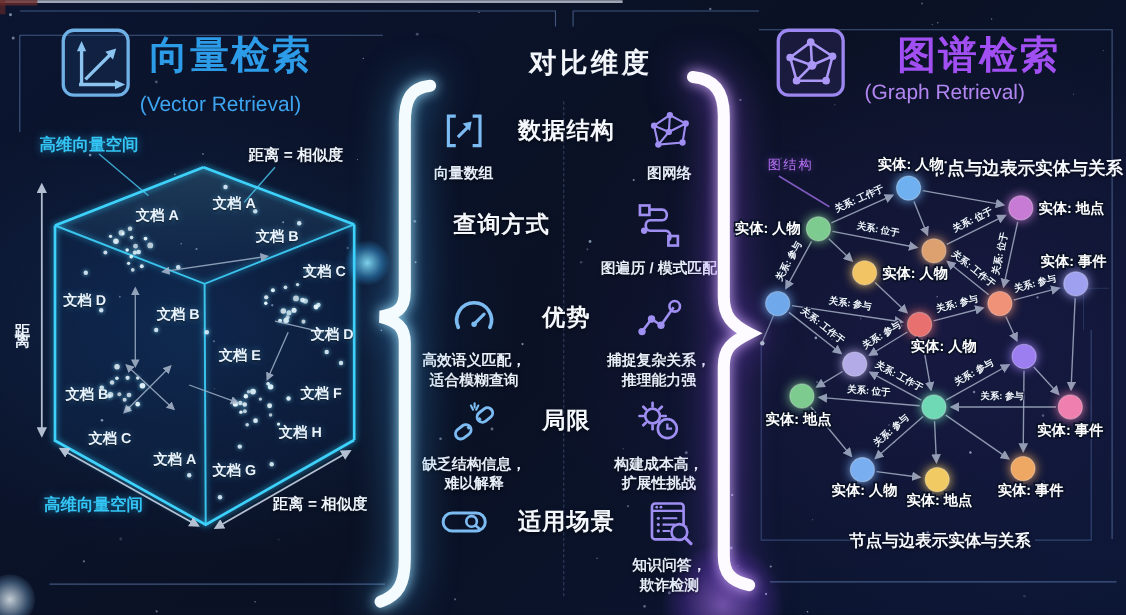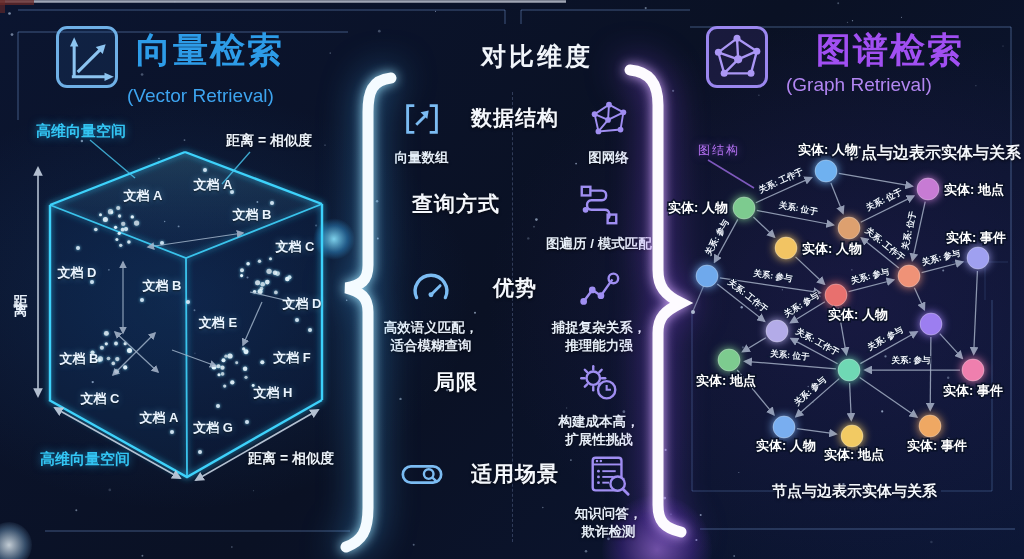--- a/index.html
+++ b/index.html
@@ -405,20 +405,39 @@
               <circle cx="17" cy="25" r="3.5" fill="currentColor"></circle>
               <circle cx="26" cy="31" r="3.5" fill="currentColor"></circle>
               <circle cx="39" cy="13" r="5" fill="none" stroke="currentColor" stroke-width="2.5"></circle>
             </svg>
           </div>
           <div class="cmp-label">捕捉复杂关系，
 推理能力强</div>
         </div>
       </div>
       <div class="cmp-row" style="top: 360px;">
+        <div class="cmp-cell">
+          <div class="cmp-icon l">
+            <svg width="46" height="46" viewBox="0 0 48 48">
+              <g transform="rotate(-38 24 26)" stroke="currentColor" stroke-width="2.8" fill="none">
+                <rect x="3" y="21" width="16" height="10" rx="5"></rect>
+                <rect x="29" y="21" width="16" height="10" rx="5"></rect>
+                <line x1="16" y1="26" x2="20" y2="26"></line>
+                <line x1="28" y1="26" x2="32" y2="26"></line>
+              </g>
+              <g stroke="currentColor" stroke-width="2" stroke-linecap="round">
+                <line x1="21" y1="9" x2="23" y2="13"></line>
+                <line x1="28" y1="9" x2="26" y2="13"></line>
+                <line x1="24.5" y1="7" x2="24.5" y2="11"></line>
+              </g>
+            </svg>
+          </div>
+          <div class="cmp-label">缺乏结构信息，
+难以解释</div>
+        </div>
         <div class="cmp-mid">
           <div class="dim-label">局限</div>
         </div>
         <div class="cmp-cell">
           <div class="cmp-icon r">
             <svg width="46" height="46" viewBox="0 0 48 48">
               <circle cx="18" cy="19" r="7" fill="none" stroke="currentColor" stroke-width="2.5"></circle>
               <g stroke="currentColor" stroke-width="2.5" stroke-linecap="round">
                 <line x1="27" y1="19" x2="30.5" y2="19"></line>
                 <line x1="24.4" y1="25.4" x2="26.8" y2="27.8"></line>

